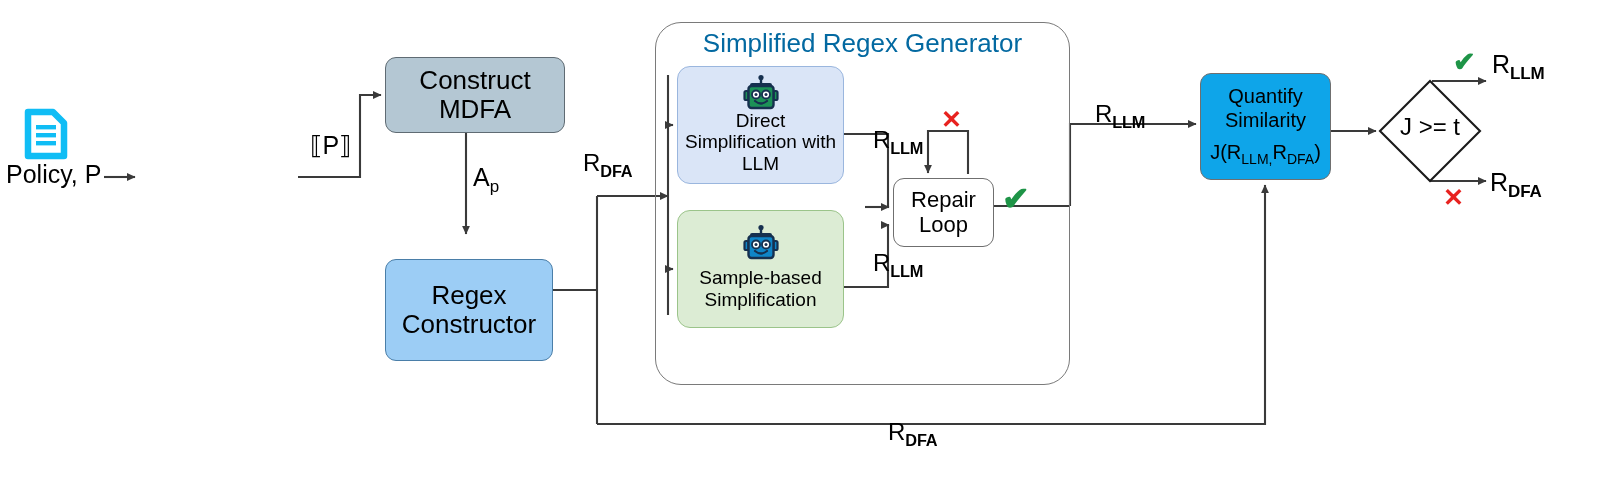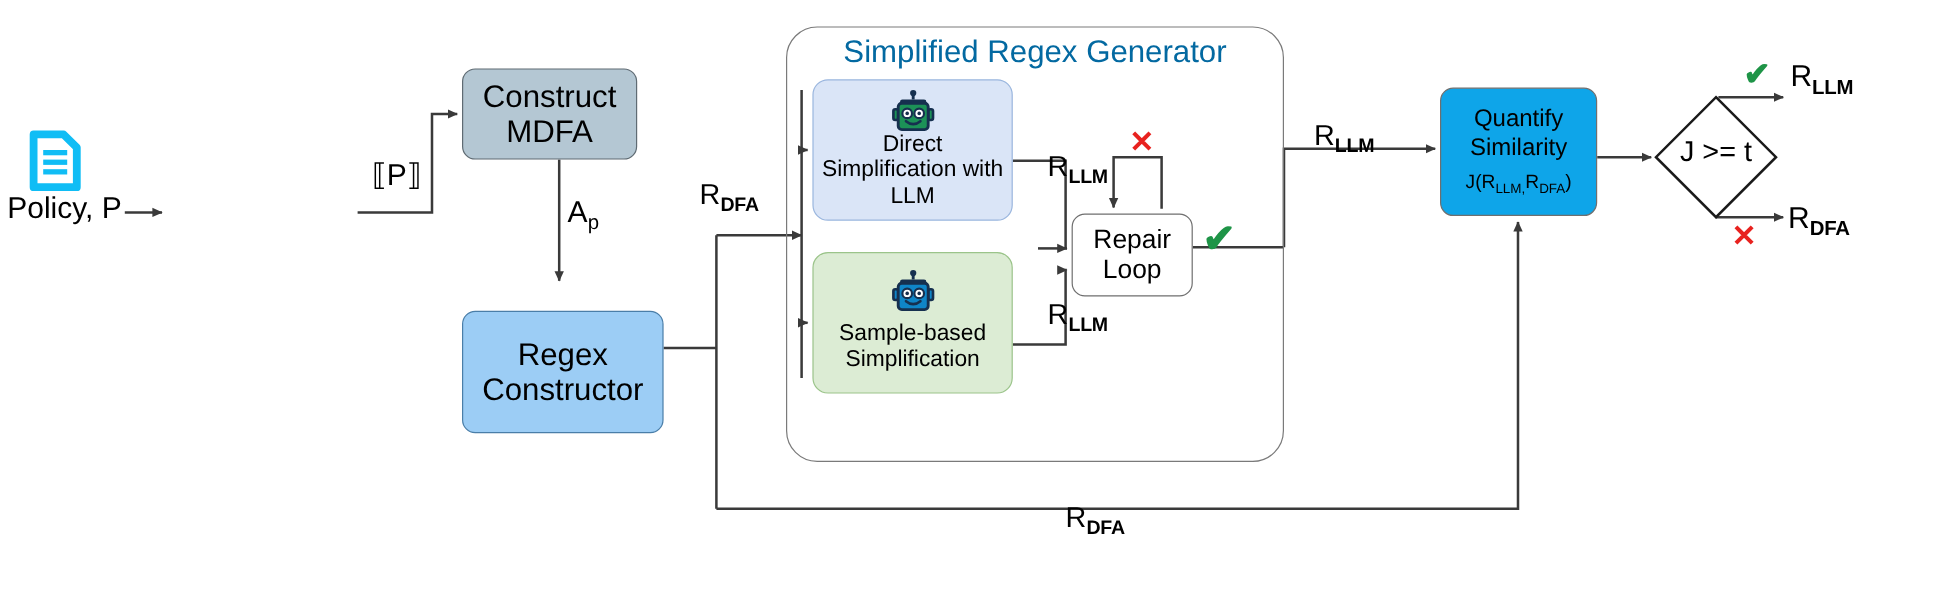--- a/index.html
+++ b/index.html
@@ -40,21 +40,21 @@
   .rbox {
     border: 1.4px solid #6f6f6f;
     border-radius: 11px;
   }
   .node-encode {
     left: 139px; top: 140px; width: 159px; height: 74px;
     background: #f4f4f4;
     font-size: 26px;
   }
   .node-mdfa {
-    left: 385px; top: 57px; width: 146px; height: 76px;
+    left: 385px; top: 57px; width: 180px; height: 76px;
     background: #b4c7d3;
     border-color: #5f6b73;
     font-size: 26px;
   }
   .node-regex {
     left: 385px; top: 239px; width: 168px; height: 102px;
     background: #9ccdf5;
     border-color: #4a7ea8;
     font-size: 26px;
     margin-top: 20px;
@@ -98,21 +98,21 @@
     font-size: 22px;
   }
   .node-quantify {
     left: 1200px; top: 73px; width: 131px; height: 107px;
     background: #0ea5e9;
     font-size: 20px;
     gap: 1px;
   }
   .node-quantify .jline {
     margin-top: 9px;
-    font-size: 16px;
+    font-size: 20px;
   }
   .diamond-label {
     position: absolute;
     left: 1380px; top: 113px; width: 100px;
     text-align: center;
     font-size: 24px;
     color: #000;
   }
   .lbl {
     position: absolute;

